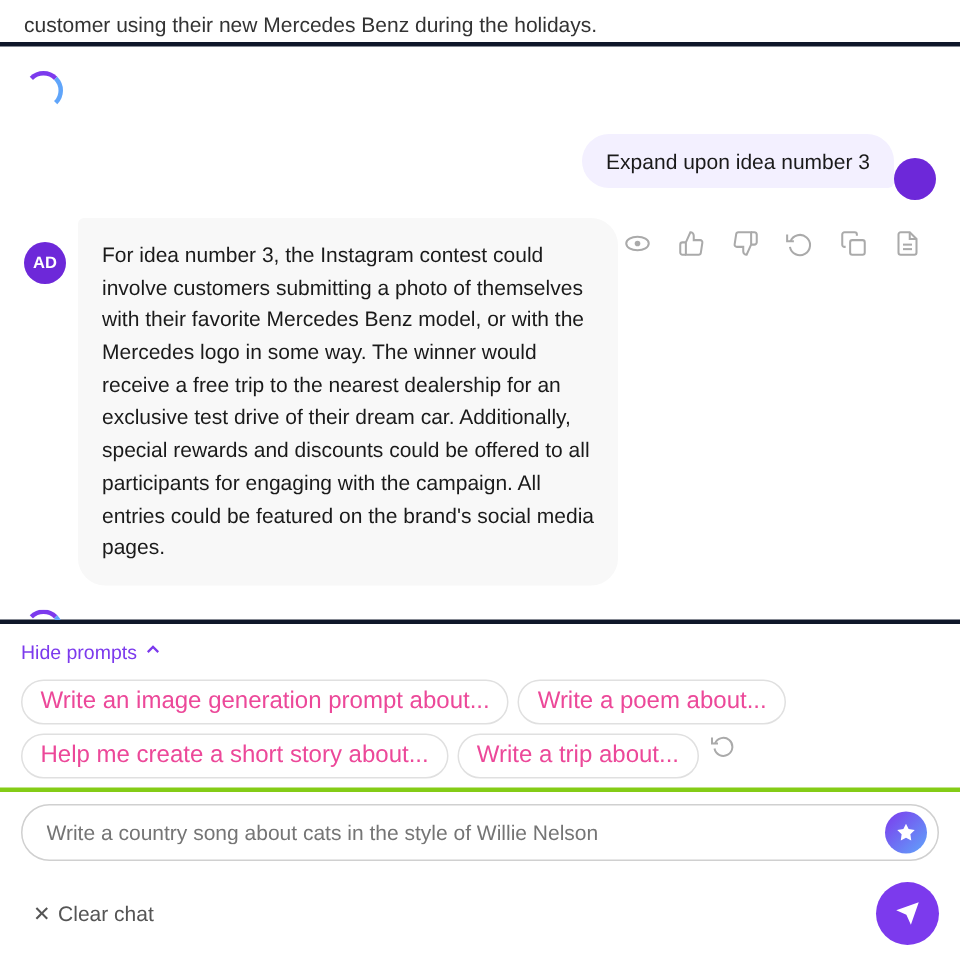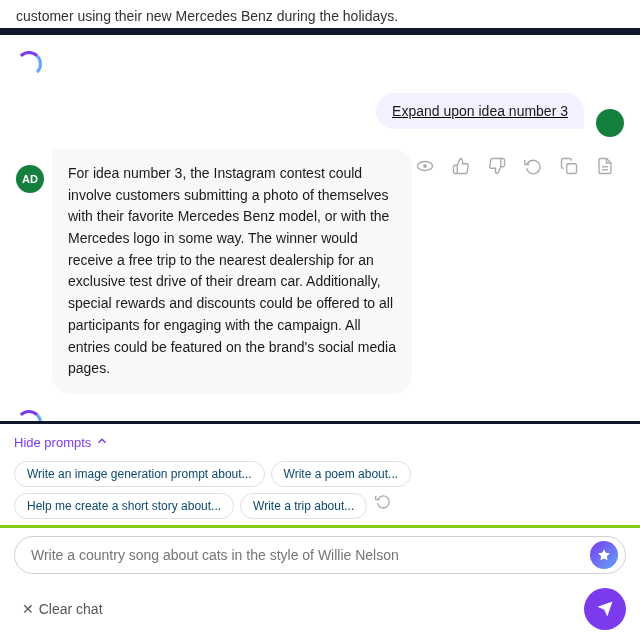--- a/index.html
+++ b/index.html
@@ -19,22 +19,21 @@
       padding: 12px 16px;
       display: flex;
       flex-direction: column;
       gap: 12px;
     }
 
     .user-message-row {
       display: flex;
       justify-content: flex-end;
       align-items: flex-start;
-      gap: 12px;
-      text-decoration: underline;
+      gap: 0;
     }
 
     .user-bubble {
       background: #f3f0ff;
       border-radius: 18px 18px 4px 18px;
       padding: 10px 16px;
       font-size: 14px;
       color: #1a1a1a;
       max-width: 320px;
     }
@@ -42,21 +41,21 @@
     .assistant-row {
       display: flex;
       align-items: flex-start;
       gap: 8px;
     }
 
     .avatar-ad {
       width: 28px;
       height: 28px;
       border-radius: 50%;
-      background: #15803d;
+      background: #6d28d9;
       color: #fff;
       font-size: 11px;
       font-weight: 700;
       display: flex;
       align-items: center;
       justify-content: center;
       flex-shrink: 0;
       margin-top: 16px;
     }
 
@@ -90,21 +89,21 @@
 
     @keyframes spin {
       to { transform: rotate(360deg); }
     }
 
     .top-context {
       background: #fff;
       padding: 8px 16px 4px 16px;
       font-size: 14px;
       color: #333;
-      border-bottom: 7px solid #0f172a;
+      border-bottom: 3px solid #0f172a;
     }
 
     .action-icons {
       display: flex;
       gap: 14px;
       justify-content: flex-end;
       padding: 6px 8px 2px 0;
     }
 
     .action-icon {
@@ -141,22 +140,22 @@
       flex-wrap: wrap;
       gap: 6px;
       margin-top: 4px;
     }
 
     .prompt-chip {
       background: #fff;
       border: 1px solid #e0e0e0;
       border-radius: 20px;
       padding: 5px 12px;
-      font-size: 12px;
-      color: #0c4a6e;
+      font-size: 16px;
+      color: #ec4899;
       cursor: pointer;
       white-space: nowrap;
     }
 
     .refresh-icon {
       color: #aaa;
       font-size: 16px;
       cursor: pointer;
       margin-left: 2px;
     }

